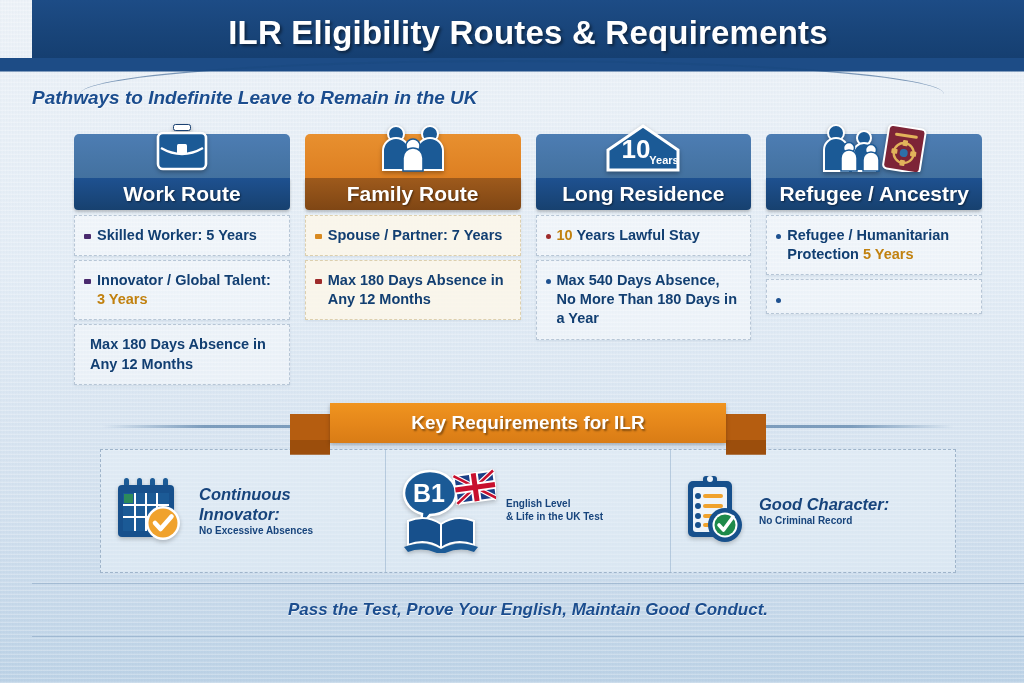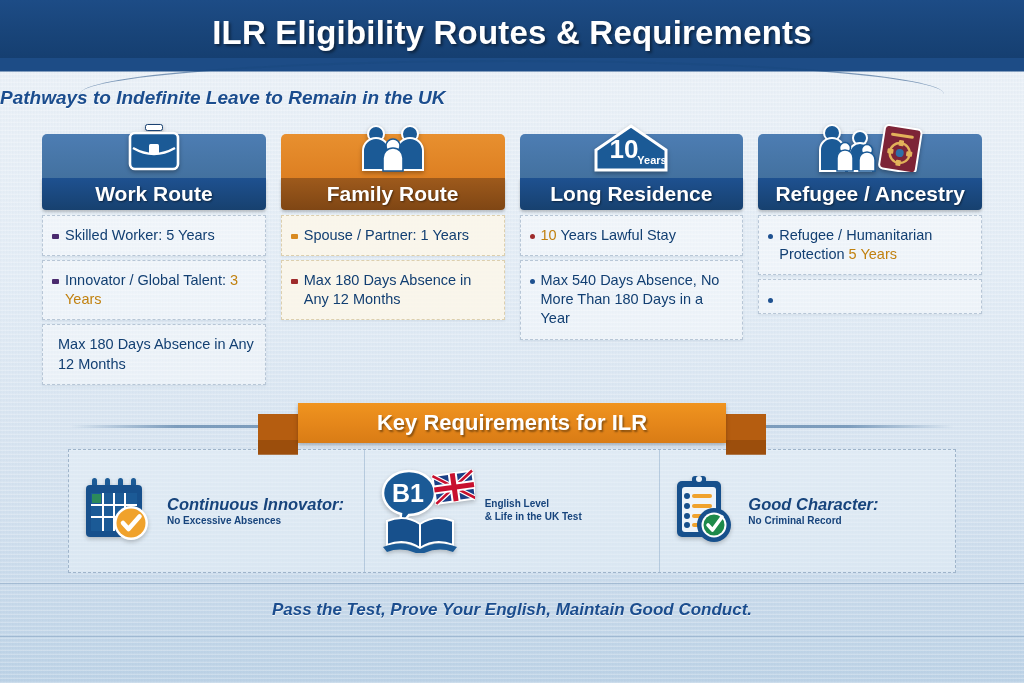--- a/index.html
+++ b/index.html
@@ -11,20 +11,21 @@
     font-family: "Liberation Sans", sans-serif;
   }
 
   #infographic {
     position: relative;
     width: 1024px;
     height: 683px;
     background:
       linear-gradient(180deg, #eef3f8 0%, #e4edf6 40%, #d3e1ef 75%, #bcd2e6 100%);
     overflow: hidden;
+    padding-left: 32px;
   }
 
   
   #infographic::before {
     content: "";
     position: absolute; inset: 0;
     background-image:
       repeating-linear-gradient(0deg, rgba(255,255,255,0.35) 0px, rgba(255,255,255,0) 2px, rgba(255,255,255,0) 4px),
       repeating-linear-gradient(90deg, rgba(120,150,180,0.05) 0px, rgba(255,255,255,0) 3px);
     pointer-events: none;
@@ -153,21 +154,21 @@
     flex: 0 0 auto;
     margin-top: 8px;
     width: 7px; height: 5px;
     border-radius: 1px;
   }
   .bullet-dot.round { width:5px; height:5px; border-radius:50%; }
   .bullet-dot.none  { width:0; height:0; }
 
   .bullet-text {
     font-size: 14.5px;
-    font-weight: normal;
+    font-weight: bold;
     line-height: 1.32;
     color: #11477f;
   }
   .bullet-text .hl { color: #c1810f; }
   .bullet-text .dk { color: #123f72; }
 
   
   .ribbon-zone {
     position: relative;
     z-index: 5;
@@ -208,21 +209,21 @@
     position: absolute;
     top: 0;
     left: 298px; right: 298px;
     height: 40px;
     background: linear-gradient(180deg,#f0941f 0%, #e4861a 55%, #d97c15 100%);
     display:flex; align-items:center; justify-content:center;
     z-index: 3;
     box-shadow: 0 2px 4px rgba(0,0,0,0.25);
   }
   .ribbon-text {
-    color:#fff; font-size:22px; font-weight:bold;
+    color:#fff; font-size:19px; font-weight:bold;
     text-shadow: 1.5px 1.5px 2px rgba(0,0,0,0.4);
     white-space: nowrap;
   }
 
   
   .req-row {
     position: relative;
     z-index: 4;
     margin: 4px 68px 0 68px;
     border: 1px dashed #9fb4ca;
@@ -330,21 +331,21 @@
             </g>
           </svg>
         </span>
       </div>
       <div class="card-header">
         <span class="card-header-text">Family Route</span>
       </div>
       <div class="card-body">
         <div class="bullet-box">
           <span class="bullet-dot" style="background:#d98a1f"></span>
-          <span class="bullet-text"><span class="dk">Spouse / Partner: 1 Years</span></span>
+          <span class="bullet-text"><span class="dk">Spouse / Partner: 7 Years</span></span>
         </div>
         <div class="bullet-box">
           <span class="bullet-dot" style="background:#9e2b2b"></span>
           <span class="bullet-text"><span class="dk">Max 180 Days Absence in Any 12 Months</span></span>
         </div>
       </div>
     </div>
 
     <div class="card hdr-blue">
       <div class="card-icon-strip">

